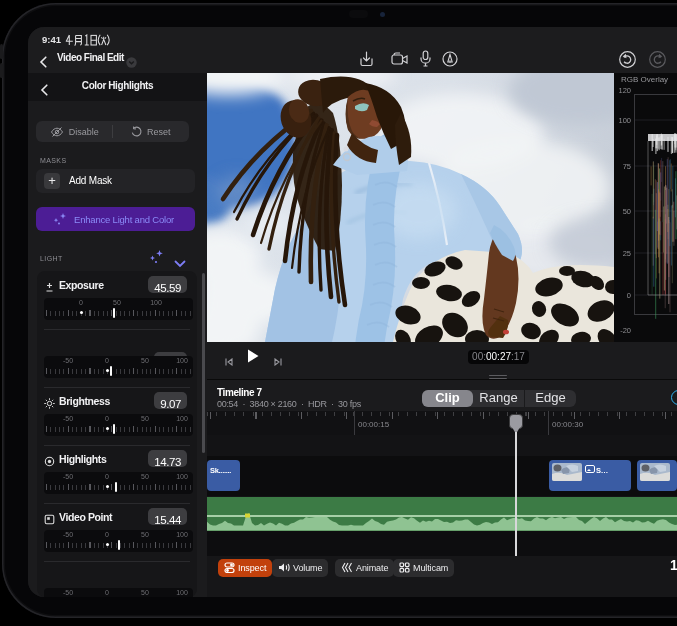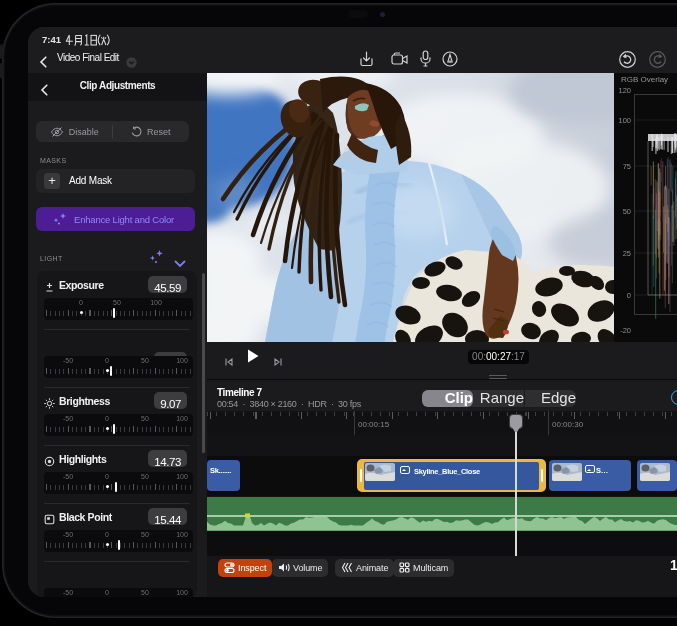--- a/index.html
+++ b/index.html
@@ -9,21 +9,21 @@
 #btn1,#btn2{position:absolute;left:0px;width:3px;background:#1b1b1d;border-radius:2px}
 #btn1{top:44px;height:15px}
 #btn2{top:63px;height:15px}
 #cam{position:absolute;left:349px;top:10px;width:19px;height:8px;border-radius:4px;background:#0b0b0d}
 #camdot{position:absolute;left:380px;top:12px;width:5px;height:5px;border-radius:3px;background:#17233a}
 #screen{position:absolute;left:28px;top:27px;width:649px;height:570px;border-radius:16px 0 0 16px;background:#131315;overflow:hidden}
 #inner{position:absolute;left:-28px;top:-27px;width:677px;height:626px}
 #statusbar{position:absolute;left:28px;top:27px;width:649px;height:19px;background:#1c1c1e}
 #toolbar{position:absolute;left:28px;top:46px;width:649px;height:27px;background:#1c1c1e}
 .sbtext{position:absolute;top:33.5px;font-size:9.5px;font-weight:bold;color:#e6e6e8}
-#apptitle{position:absolute;left:57px;top:52px;font-size:10px;letter-spacing:-0.5px;font-weight:normal;color:#f0f0f2}
+#apptitle{position:absolute;left:57px;top:52px;font-size:10px;letter-spacing:-0.5px;font-weight:bold;color:#f0f0f2}
 #sidebar{position:absolute;left:28px;top:73px;width:179px;height:524px;background:#1b1b1d}
 #sbheader{position:absolute;left:28px;top:73px;width:179px;height:28px;background:#131315}
 #sbtitle{position:absolute;left:28px;top:80px;width:179px;text-align:center;font-size:10px;letter-spacing:-0.4px;font-weight:bold;color:#f0f0f2}
 #segctl{position:absolute;left:36px;top:121px;width:153px;height:21px;background:#29292c;border-radius:6px;display:flex}
 #segctl .seg{flex:1;display:flex;align-items:center;justify-content:center;gap:5px;color:#9a9a9f;font-size:9px}
 #segdiv{position:absolute;left:112px;top:125px;width:1px;height:13px;background:#3d3d40}
 #maskslbl{position:absolute;left:40px;top:157px;font-size:7px;letter-spacing:0.4px;color:#8e8e93}
 #addmask{position:absolute;left:36px;top:169px;width:159px;height:24px;background:#232326;border-radius:6px}
 #plusbox{position:absolute;left:8px;top:4px;width:16px;height:16px;background:#39393c;border-radius:4px;color:#e8e8ea;
  font-size:13px;line-height:15px;text-align:center}
@@ -52,21 +52,21 @@
 #scope{position:absolute;left:614px;top:73px;width:63px;height:269px;background:#0a0a0b}
 #transport{position:absolute;left:207px;top:342px;width:470px;height:37px;background:#1b1b1d}
 #timecode{position:absolute;left:468px;top:350px;width:61px;height:14px;background:#060607;border-radius:4px;
  font-size:10px;line-height:14px;text-align:center;color:#fff;letter-spacing:0px}
 #handlebar{position:absolute;left:489px;top:374.5px;width:18px;height:1.5px;background:#5c5c60;border-radius:1px}
 #handlebar2{position:absolute;left:489px;top:378px;width:18px;height:1.5px;background:#5c5c60;border-radius:1px}
 #tlheader{position:absolute;left:207px;top:379px;width:470px;height:32px;background:#1b1b1d}
 #tltitle{position:absolute;left:217px;top:387px;font-size:10px;letter-spacing:-0.4px;font-weight:bold;color:#fff}
 #tlsub{position:absolute;left:217px;top:399px;font-size:9px;letter-spacing:-0.3px;color:#98989d}
 #cre{position:absolute;left:422px;top:390px;width:154px;height:16.5px;background:#2e2e31;border-radius:6px;display:flex}
-#cre .opt{flex:1;text-align:right;font-size:15px;line-height:16.5px;color:#e2e2e5}
+#cre .opt{flex:1;text-align:center;font-size:13px;line-height:16.5px;color:#e2e2e5}
 #cre .sel{background:#86868c;border-radius:6px;color:#fff;font-weight:bold}
 #bluebtn{position:absolute;left:671px;top:390px;width:15px;height:15px;border-radius:8px;border:1.8px solid #2fb0f0}
 #ruler{position:absolute;left:207px;top:411px;width:470px;height:24px;background:#111113}
 #rticks1{position:absolute;left:0;top:1px;width:470px;height:4px;
  background:repeating-linear-gradient(90deg,#3f3f42 0 1px,transparent 1px 9.1px)}
 #rticks2{position:absolute;left:3px;top:1px;width:470px;height:7px;
  background:repeating-linear-gradient(90deg,#5c5c60 0 1px,transparent 1px 45.5px)}
 .rlab{position:absolute;top:9px;font-size:8px;color:#87878c}
 .rline{position:absolute;top:0;width:1px;height:24px;background:#3a3a3e}
 #cliparea{position:absolute;left:207px;top:435px;width:470px;height:162px;background:#131315}
@@ -97,21 +97,21 @@
 <div id="device"></div>
 <div id="btn1"></div>
 <div id="btn2"></div>
 <div id="cam"></div>
 <div id="camdot"></div>
 <div id="screen">
     <div id="inner">
 
 <div id="statusbar"></div>
 <div id="toolbar"></div>
-<div class="sbtext" style="left:42px">7:41</div>
+<div class="sbtext" style="left:42px">9:41</div>
 <div class="abs" style="left:65px;top:32px">
 <svg width="45" height="12" viewBox="0 0 45 12">
  <g stroke="#dcdcde" stroke-width="1.05" fill="none">
   <path d="M4.3 1v10M0.8 7.3h7M4.3 1 1.3 7.3"></path>
   <path d="M10.6 1.4h5.8v8.4c0 .8-.6 1.2-1.3 1.2M10.6 1.4v7c0 1.5-.3 2.4-.9 3.2M10.6 4.5h5.8M10.6 7.6h5.8"></path>
   <path d="M20.3 2l1.5-1v10M19.8 11h4"></path>
   <rect x="26" y="1.4" width="5.4" height="9.6"></rect>
   <path d="M26 6.2h5.4"></path>
   <path d="M35.2 0.8q-2 2.6-2 5.2t2 5.2"></path>
   <path d="M38.7 2.8v2.6M38.7 5.4 36.6 11M38.7 5.4l2.2 5.6M36.4 3.2l1.1 1.5M41 3.2l-1.1 1.5"></path>
@@ -157,21 +157,21 @@
  <path d="M6.9 2.8 3.7 5.4l3.8 1.8z" fill="#cfcfd2"></path>
         </svg></div>
 <div class="abs" style="left:649px;top:51px"><svg width="17" height="17" viewBox="0 0 17 17">
  <circle cx="8.5" cy="8.5" r="7.8" stroke="#5a5a5e" stroke-width="1.2" fill="none"></circle>
  <path d="M11.4 5.6 a3.7 3.7 0 1 0 1 4.2" stroke="#5a5a5e" stroke-width="1.3" fill="none" transform="rotate(15 8.5 8.5)"></path>
  <path d="M10.1 2.8 13.3 5.4l-3.8 1.8z" fill="#5a5a5e"></path>
         </svg></div>
 
 <div id="sidebar"></div>
 <div id="sbheader"></div>
-<div id="sbtitle">Clip Adjustments</div>
+<div id="sbtitle">Color Highlights</div>
 <div class="abs" style="left:40px;top:82px"><svg width="8" height="12" viewBox="0 0 8 12">
  <path d="M6.8 1.2 2 6l4.8 4.8" stroke="#e8e8ea" stroke-width="1.6" fill="none" stroke-linecap="round"></path>
         </svg></div>
 
 <div id="segctl">
  <div class="seg"><svg width="14" height="10" viewBox="0 0 14 10">
             <g stroke="#9a9a9f" stroke-width="1" fill="none">
   <path d="M1.5 5C3 2.5 5 1.2 7 1.2S11 2.5 12.5 5C11 7.5 9 8.8 7 8.8S3 7.5 1.5 5z"></path>
   <circle cx="7" cy="5" r="1.8"></circle>
               <path d="M2.5 9.5 11.5.5"></path>
@@ -300,21 +300,21 @@
   <div class="sdot" style="left:61.5px"></div>
   <div class="shandle" style="left:70.9px"></div>
 </div>
 <div class="ssep" style="top:503px"></div>
 
 <div class="srow" style="top:508px">
   <div class="sicon"><svg width="11" height="11" viewBox="0 0 11 11">
             <rect x="1.2" y="1.2" width="8.6" height="8.6" rx="1.5" fill="none" stroke="#ddd" stroke-width="1.1"></rect>
             <rect x="3.2" y="3.2" width="2.6" height="2.6" fill="#ddd"></rect>
           </svg></div>
-  <div class="slabel">Black Point</div>
+  <div class="slabel">Video Point</div>
   <div class="sval">15.44</div>
 </div>
 <div class="strip" style="top:530px">
   <div class="snums">
           <span style="left:24px">-50</span>
           <span style="left:63px">0</span>
           <span style="left:101px">50</span>
           <span style="left:138px">100</span>
         </div>
   <div class="ticks1"></div>
@@ -610,35 +610,20 @@
  <div class="rlab" style="left:151px">00:00:15</div>
  <div class="rline" style="left:341px"></div>
  <div class="rlab" style="left:345px">00:00:30</div>
 </div>
 
 <div id="cliparea"></div>
 <div id="clipsbg"></div>
 <div class="clip" style="left:207px;width:33px">
  <div class="cliplab" style="left:3px">Sk.......</div>
       </div>
-<div id="selclip">
- <div id="selinner">
-  <div class="thumb" style="left:1px;top:1.5px"><svg width="30" height="18" viewBox="0 0 30 18">
-              <rect width="30" height="18" fill="#aab9cc"></rect>
-              <path d="M0 11 Q8 8 15 12 L30 9 V18 H0Z" fill="#dcdcda"></path>
-              <ellipse cx="5.5" cy="5" rx="4" ry="3.5" fill="#5e6066"></ellipse>
-              <path d="M9 7 Q13 3 18 5 L17 10 11 11Z" fill="#8795aa"></path>
-              <path d="M14 3 Q20 0 26 3 L26 8 20 9Z" fill="#c6d1de"></path>
-            </svg></div>
-  <div class="picon" style="left:36px;top:4px"></div>
-  <div class="cliplab" style="left:50px;top:5px">Skyline_Blue_Close</div>
- </div>
- <div class="trimbar" style="left:3px"></div>
- <div class="trimbar" style="right:3px"></div>
-</div>
 <div class="clip" style="left:549px;width:82px">
  <div class="thumb"><svg width="30" height="18" viewBox="0 0 30 18">
             <rect width="30" height="18" fill="#aab9cc"></rect>
             <path d="M0 11 Q8 8 15 12 L30 9 V18 H0Z" fill="#dcdcda"></path>
             <ellipse cx="5.5" cy="5" rx="4" ry="3.5" fill="#5e6066"></ellipse>
             <path d="M9 7 Q13 3 18 5 L17 10 11 11Z" fill="#8795aa"></path>
             <path d="M14 3 Q20 0 26 3 L26 8 20 9Z" fill="#c6d1de"></path>
           </svg></div>
  <div class="picon" style="left:36px"></div>
  <div class="cliplab" style="left:47px">S…</div>

